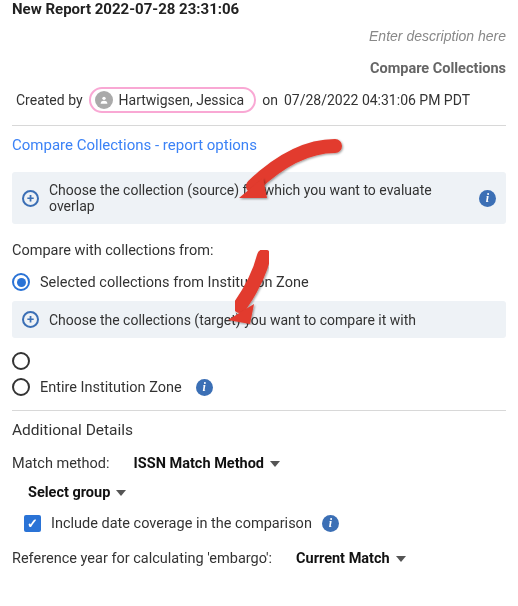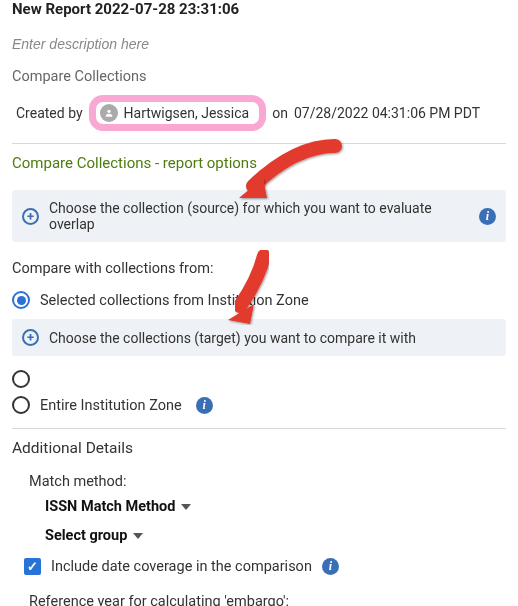--- a/index.html
+++ b/index.html
@@ -10,51 +10,53 @@
     background: #fff;
     width: 518px;
     padding: 0 12px;
     position: relative;
   }
   .title {
     font-weight: 700;
     font-size: 15px;
     color: #222;
     padding-top: 0;
-    margin-bottom: 16px;
+    margin-bottom: 8px;
   }
   .desc-input {
     border: none;
     font-size: 14px;
     font-style: italic;
     color: #888;
     width: 100%;
     padding: 2px 0;
     margin-bottom: 14px;
+    text-align: right;
   }
   .desc-input::placeholder { color: #888; font-style: italic; }
   .section-label {
-    font-weight: 400;
+    font-weight: 700;
     color: #666;
     font-size: 14.5px;
     margin-bottom: 8px;
+    text-align: right;
   }
   .created-row {
     display: flex;
     align-items: center;
     gap: 6px;
     font-size: 14px;
     color: #333;
     padding: 2px 0 10px 4px;
   }
   .user-chip {
     display: inline-flex;
     align-items: center;
     gap: 6px;
-    border: 7px solid #f9a8d4;
+    border: 2px solid #f9a8d4;
     border-radius: 14px;
     padding: 2px 10px 2px 4px;
     font-size: 14px;
     color: #333;
     background: #fff;
   }
   .user-chip .avatar {
     width: 18px; height: 18px;
     background: #aaa;
     border-radius: 50%;
@@ -63,21 +65,21 @@
     color: #fff;
     font-size: 11px;
   }
   hr.divider {
     border: none;
     border-top: 1px solid #d8d8d8;
     margin: 2px 0 10px 0;
   }
   .sub-heading {
     font-size: 15px;
-    color: #4d7c0f;
+    color: #3b82f6;
     margin: 6px 0 18px 0;
   }
   .choose-bar {
     background: #eef2f6;
     border-radius: 3px;
     display: flex;
     align-items: center;
     gap: 10px;
     padding: 10px 10px;
     margin: 2px 0 18px 0;
@@ -138,26 +140,25 @@
     background: #2a73d6;
     border-radius: 50%;
   }
   .add-heading {
     font-size: 15.5px;
     color: #333;
     margin: 6px 0 16px 0;
   }
   .field-row {
     display: flex;
-    align-items: flex-start;
+    align-items: flex-end;
     gap: 8px;
     font-size: 14.5px;
-    margin: 12px 17px;
-    color: #333;
-    flex-direction: column;
+    margin: 12px 0;
+    color: #333;
   }
   .select-like {
     display: inline-flex;
     align-items: center;
     gap: 6px;
     font-weight: 700;
     color: #111;
     padding-left: 16px;
   }
   .caret {

